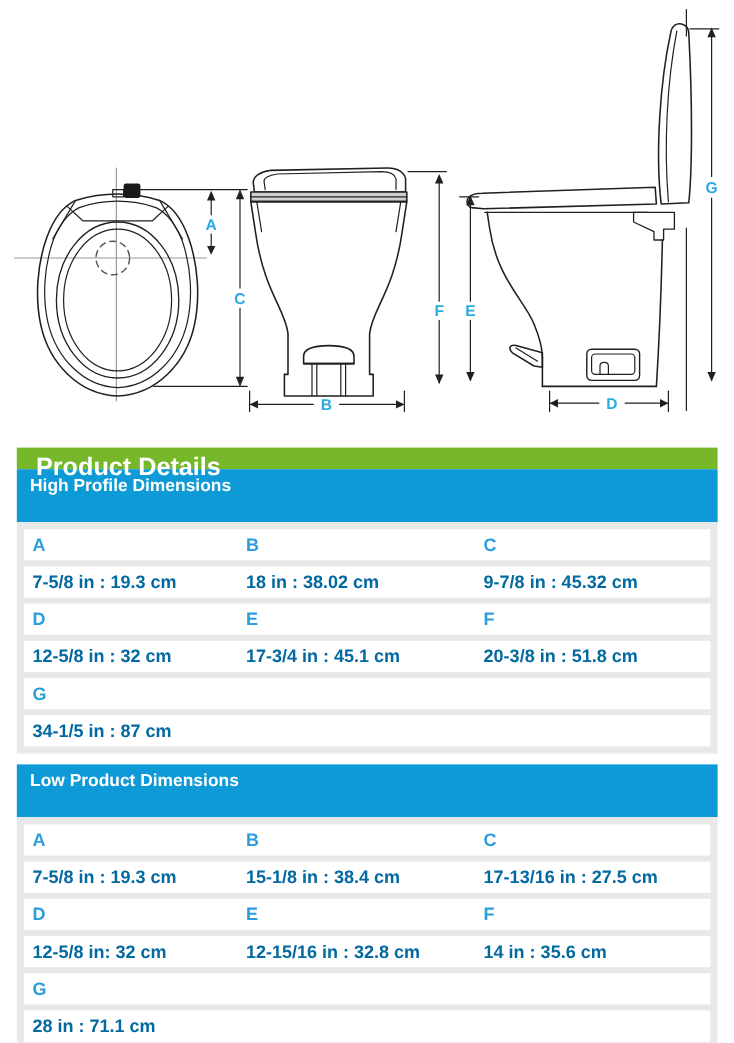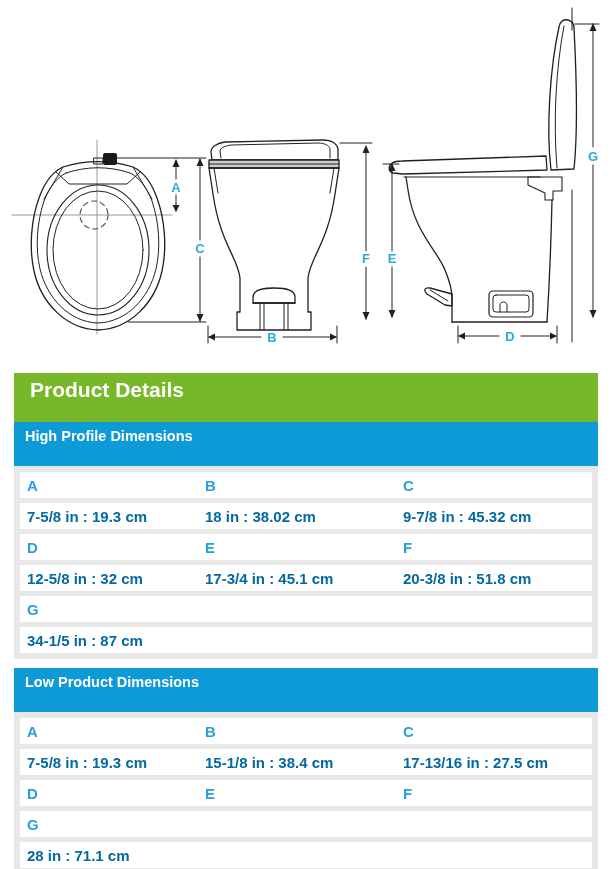--- a/index.html
+++ b/index.html
@@ -9,21 +9,21 @@
     -webkit-font-smoothing:antialiased;
   }
   .diagram-wrap{width:612px;height:370px;}
   svg{display:block;}
   svg text.dimlabel{
     font-family:"Liberation Sans",sans-serif;
     font-weight:bold;font-size:13px;fill:#29ABE2;
   }
   .panel{margin:3px 14px 0 14px;}
   .green-bar{
-    background:#76B82A;color:#fff;height:49px;line-height:34px;
+    background:#76B82A;color:#fff;height:18px;line-height:34px;
     font-size:21px;font-weight:bold;padding-left:16px;box-sizing:border-box;
   }
   .blue-bar{
     background:#0D9AD7;color:#fff;height:44px;line-height:28px;
     font-size:14.5px;font-weight:bold;padding-left:11px;box-sizing:border-box;
   }
   .tbl{
     background:#E8E8E8;padding:6px;display:flex;flex-direction:column;gap:5px;
   }
   .row{
@@ -211,20 +211,25 @@
     <div class="row val">
       <div class="cell">7-5/8 in : 19.3 cm</div>
       <div class="cell">15-1/8 in : 38.4 cm</div>
       <div class="cell">17-13/16 in : 27.5 cm</div>
     </div>
     <div class="row hdr">
       <div class="cell">D</div>
       <div class="cell">E</div>
       <div class="cell">F</div>
     </div>
+    <div class="row val">
+      <div class="cell">12-5/8 in: 32 cm</div>
+      <div class="cell">12-15/16 in : 32.8 cm</div>
+      <div class="cell">14 in : 35.6 cm</div>
+    </div>
     <div class="row hdr single">
       <div class="cell">G</div>
     </div>
     <div class="row val single">
       <div class="cell">28 in : 71.1 cm</div>
     </div>
   </div>
 
 </div>
 

